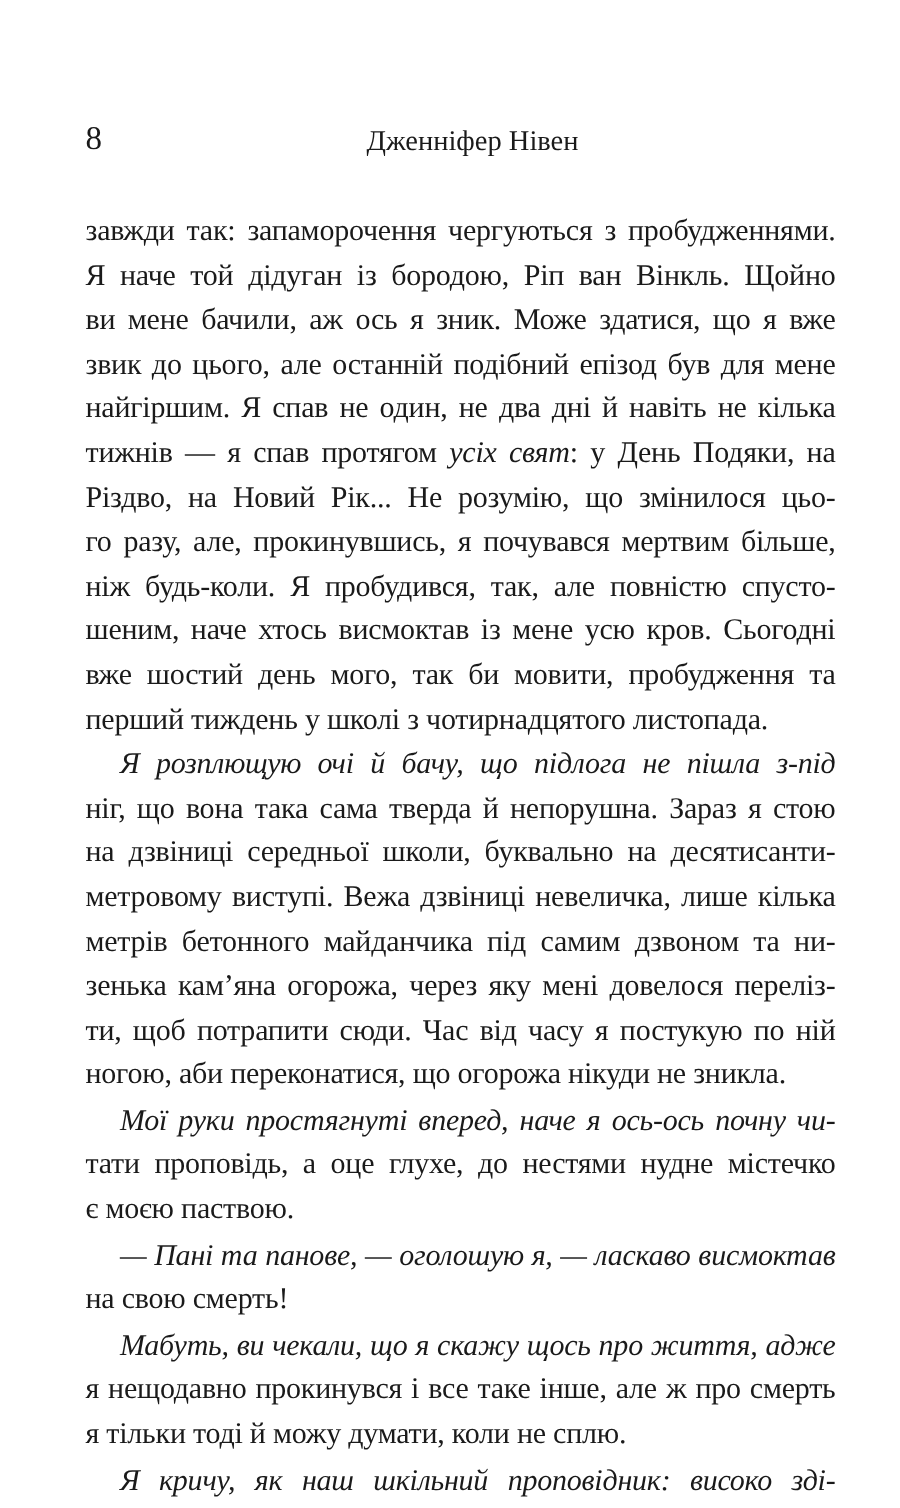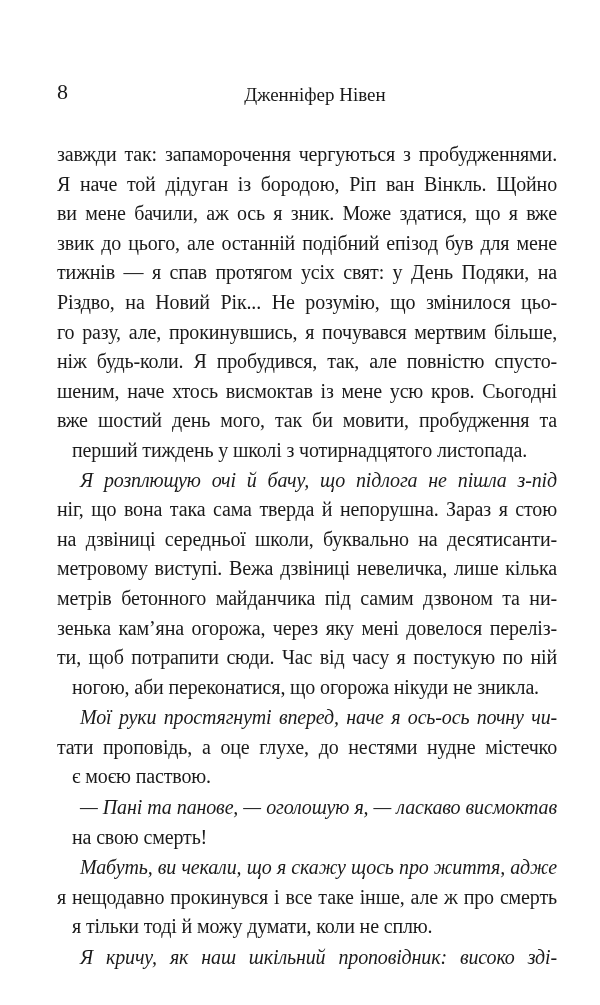--- a/index.html
+++ b/index.html
@@ -15,38 +15,39 @@
       padding-left: 30px; box-sizing: border-box;
     }
     .body-text {
       position: absolute; left: 57px; top: 140px; width: 500px;
     }
     .line {
       display: block; height: 29.6px; line-height: 29.6px; font-size: 20px;
       text-align: justify; text-align-last: justify; white-space: nowrap; overflow: visible;
       letter-spacing: -0.15px;
     }
-    .line.last { text-align-last: left; margin-left: 15px; }
+    .line.last { text-align-last: left; }
     .line.indent { padding-left: 23px; font-style: italic; }
     .line.gap-before { margin-top: 1px; }
-    .line .it { }
+    .line .it { font-style: italic; }
   </style>
 </head>
 <body>
 
 <div>
   <div class="page-number">8</div>
   <div class="running-head">Дженніфер Нівен</div>
 
   <div class="body-text">
 
     <span class="line">завжди так: запаморочення чергуються з пробудженнями.</span>
     <span class="line">Я наче той дідуган із бородою, Ріп ван Вінкль. Щойно</span>
     <span class="line">ви мене бачили, аж ось я зник. Може здатися, що я вже</span>
     <span class="line">звик до цього, але останній подібний епізод був для мене</span>
+    <span class="line">найгіршим. Я спав не один, не два дні й навіть не кілька</span>
     <span class="line"><span>тижнів — я спав протягом </span><span class="it">усіх свят</span><span>: у День Подяки, на</span></span>
     <span class="line">Різдво, на Новий Рік... Не розумію, що змінилося цьо-</span>
     <span class="line">го разу, але, прокинувшись, я почувався мертвим більше,</span>
     <span class="line">ніж будь-коли. Я пробудився, так, але повністю спусто-</span>
     <span class="line">шеним, наче хтось висмоктав із мене усю кров. Сьогодні</span>
     <span class="line">вже шостий день мого, так би мовити, пробудження та</span>
     <span class="line last">перший тиждень у школі з чотирнадцятого листопада.</span>
 
     <span class="line indent">Я розплющую очі й бачу, що підлога не пішла з-під</span>
     <span class="line">ніг, що вона така сама тверда й непорушна. Зараз я стою</span>

